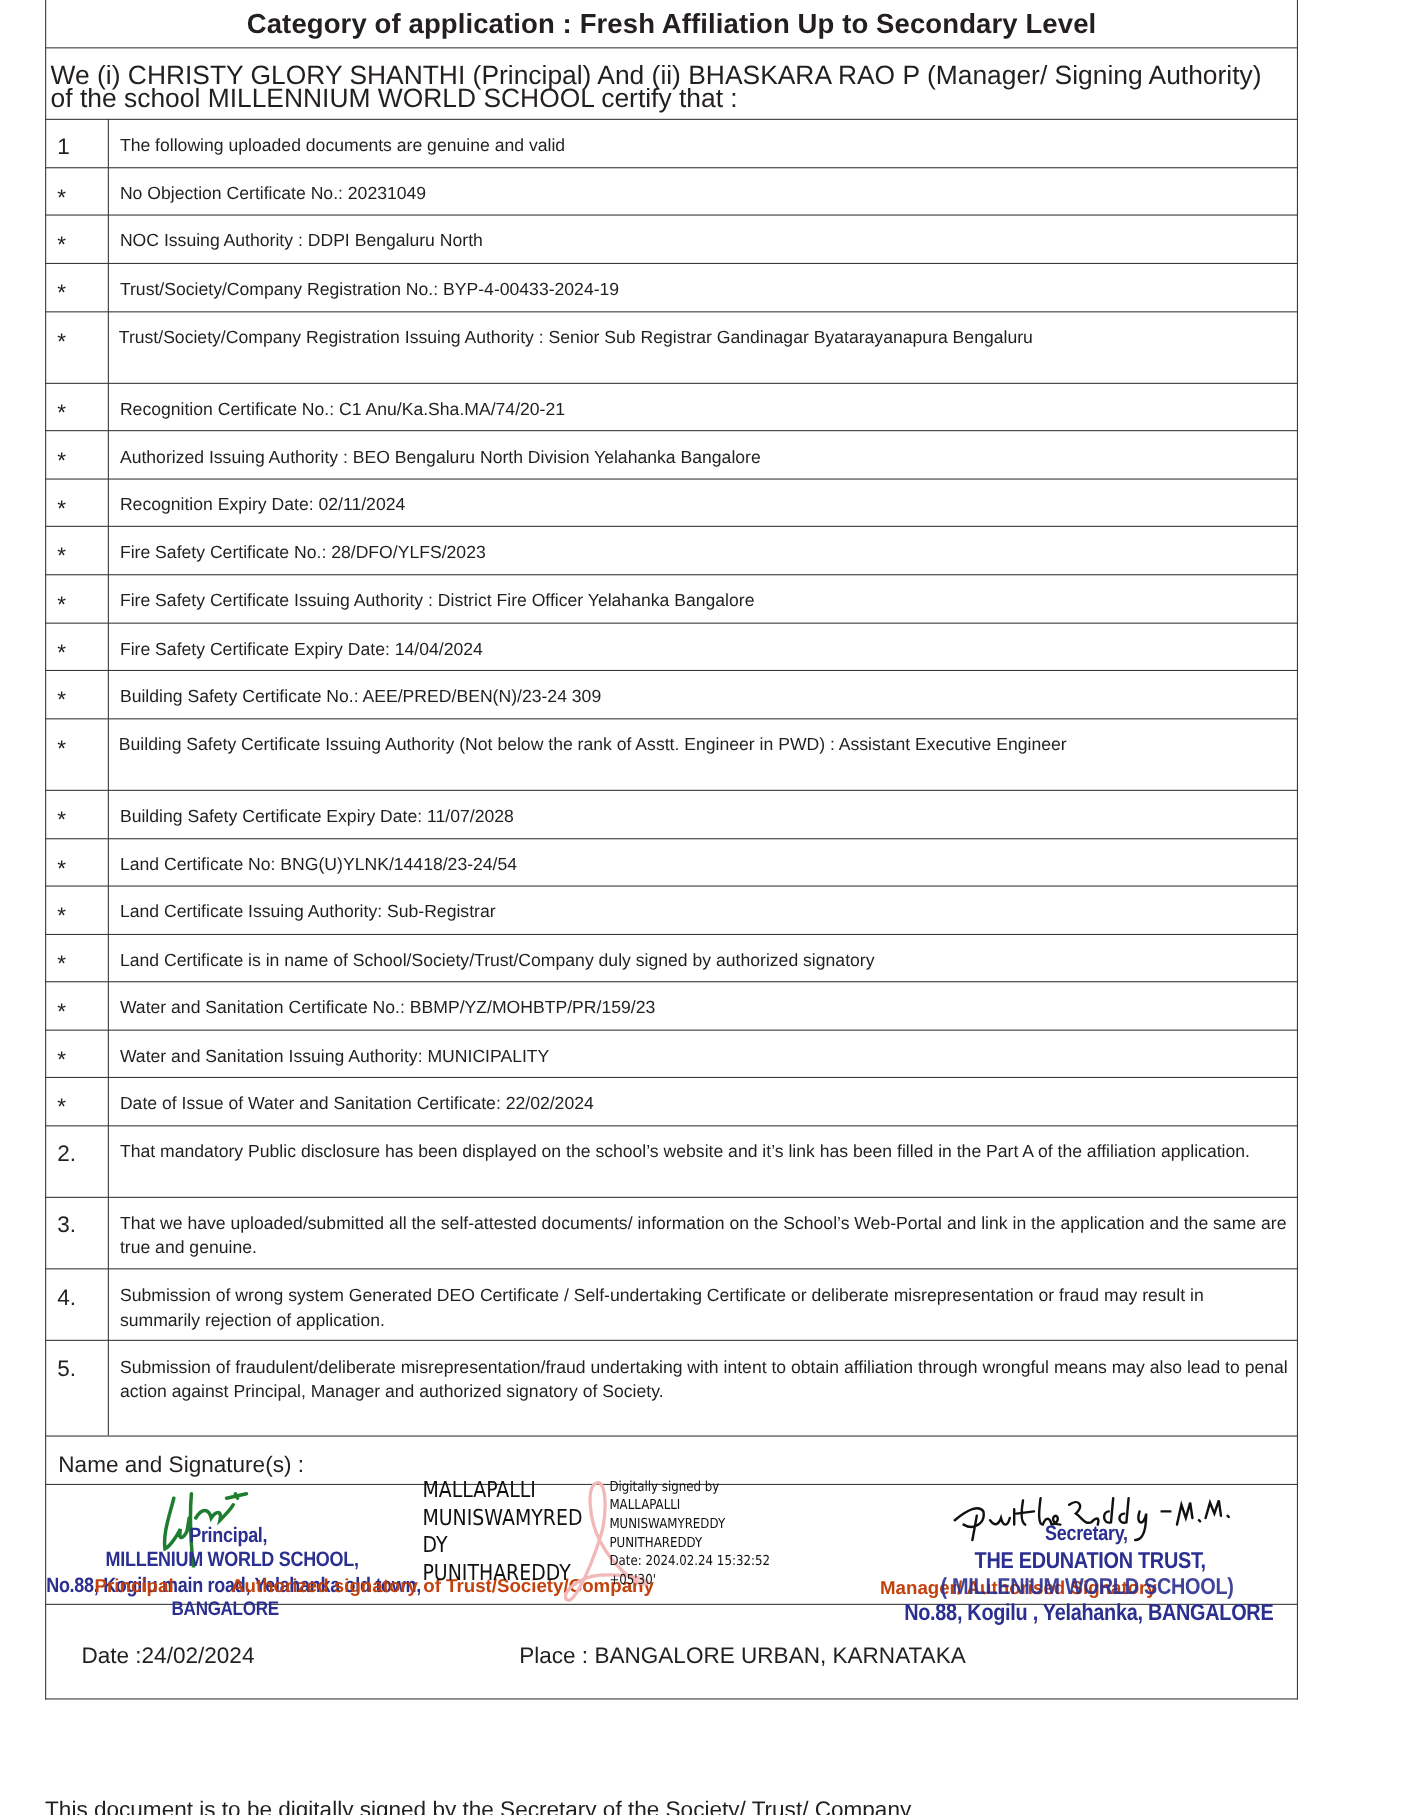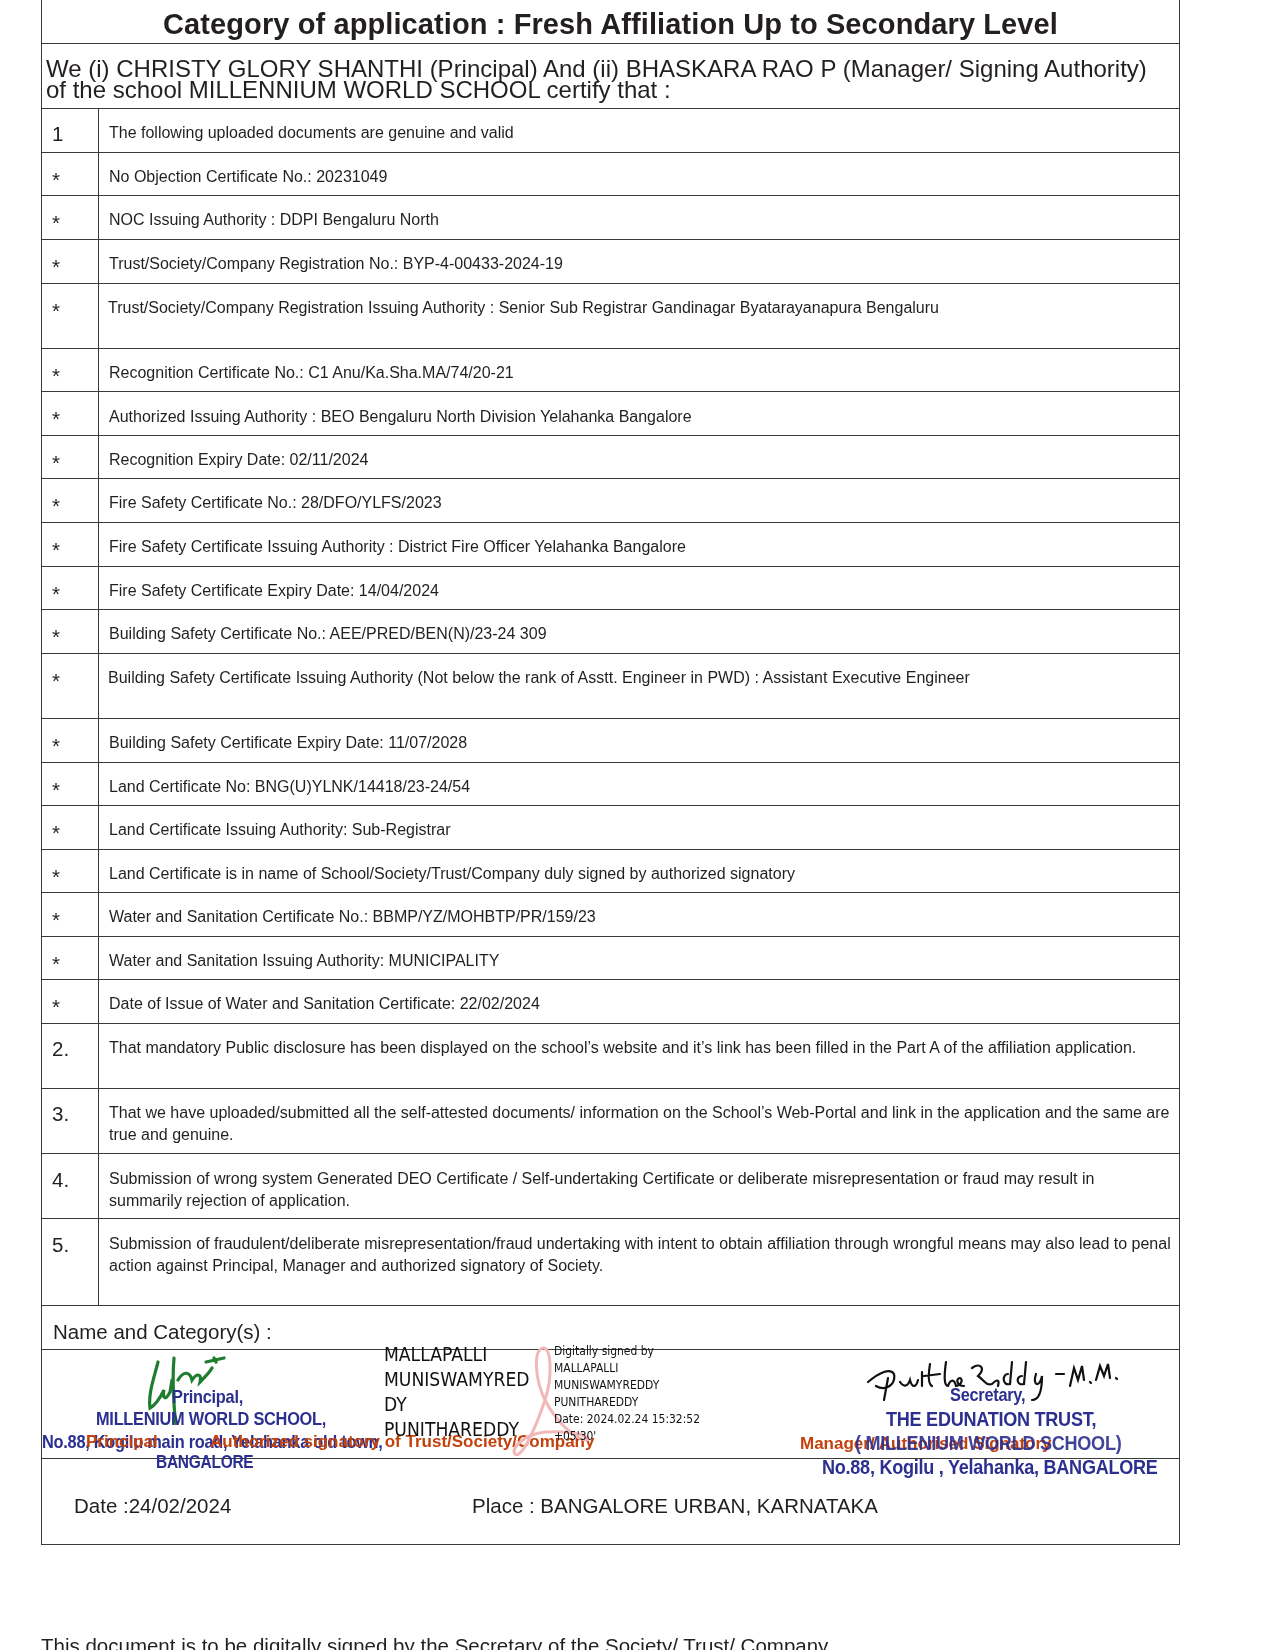--- a/index.html
+++ b/index.html
@@ -5,21 +5,21 @@
   html, body { margin: 0; padding: 0; background: #ffffff; }
   body { width: 1275px; height: 1650px; position: relative; overflow: hidden;
          font-family: "Liberation Sans", sans-serif; color: #231f20; }
   .frame { position: absolute; left: 41px; top: 0; width: 1139px; height: 1545px;
            border-left: 1.5px solid #3a3a3a; border-right: 1.5px solid #3a3a3a;
            border-bottom: 1.5px solid #3a3a3a; box-sizing: border-box; }
   .hline { position: absolute; left: 41px; width: 1139px; height: 0;
            border-top: 1.5px solid #3a3a3a; }
   .vline { position: absolute; left: 98px; width: 0; border-left: 1.5px solid #3a3a3a; }
   .title { position: absolute; left: 41px; top: 8px; width: 1139px; text-align: center;
-           font-weight: bold; font-size: 29px; letter-spacing: 0.1px; }
+           font-weight: bold; font-size: 25px; letter-spacing: 0.1px; }
   .intro { position: absolute; left: 46px; top: 58px; width: 1120px; font-size: 24px;
            line-height: 21px; }
   .num { position: absolute; left: 52px; font-size: 20.5px; }
   .txt { position: absolute; left: 109px; width: 1062px; font-size: 16px; line-height: 21.5px; }
   .txt.wrap2 { left: 108px; }
   .name-sig { position: absolute; left: 53px; top: 1320px; font-size: 20.5px; }
   .stamp { position: absolute; color: #2b2f8f; font-weight: bold; font-family: "Liberation Sans", sans-serif;
            transform: scaleX(0.86); transform-origin: left top; white-space: nowrap; letter-spacing: -0.3px; }
   .dsig-name { position: absolute; left: 384px; top: 1342px; font-size: 20px; line-height: 25px;
                font-family: "DejaVu Sans", sans-serif; transform: scaleX(0.86); transform-origin: left top; color:#111; }
@@ -162,21 +162,21 @@
   <div>
     <span class="num" style="top:1168px">4.</span>
     <span class="txt" style="top:1168px">Submission of wrong system Generated DEO Certificate / Self-undertaking Certificate or deliberate misrepresentation or fraud may result in summarily rejection of application.</span>
   </div>
   <div>
     <span class="num" style="top:1233px">5.</span>
     <span class="txt" style="top:1233px; width:1065px">Submission of fraudulent/deliberate misrepresentation/fraud undertaking with intent to obtain affiliation through wrongful means may also lead to penal action against Principal, Manager and authorized signatory of Society.</span>
   </div>
 </div>
 
-<div class="name-sig">Name and Category(s) :</div>
+<div class="name-sig">Name and Signature(s) :</div>
 
 <svg class="sig-svg" style="left:140px; top:1350px" width="90" height="75" viewBox="0 0 90 75">
   <path d="M18 12 C14 28 8 44 10 58 C14 56 20 48 24 40 C22 50 26 50 30 42 L32 30 M34 8 C32 30 34 60 36 75 M38 30 C44 20 50 22 52 30 C56 24 62 22 60 32 C66 26 70 22 72 18 M74 8 L76 12 M66 12 L84 8" fill="none" stroke="#1e7d2e" stroke-width="3.2" stroke-linecap="round"></path>
 </svg>
 
 <div class="stamp" style="left:172px; top:1386px; font-size:19px">Principal,</div>
 <div class="stamp" style="left:96px; top:1408px; font-size:19px">MILLENIUM WORLD SCHOOL,</div>
 <div class="stamp" style="left:42px; top:1431px; font-size:19px">No.88, Kogilu main road, Yelahanka old town,</div>
 <div class="stamp" style="left:156px; top:1452px; font-size:18px">BANGALORE</div>
 

